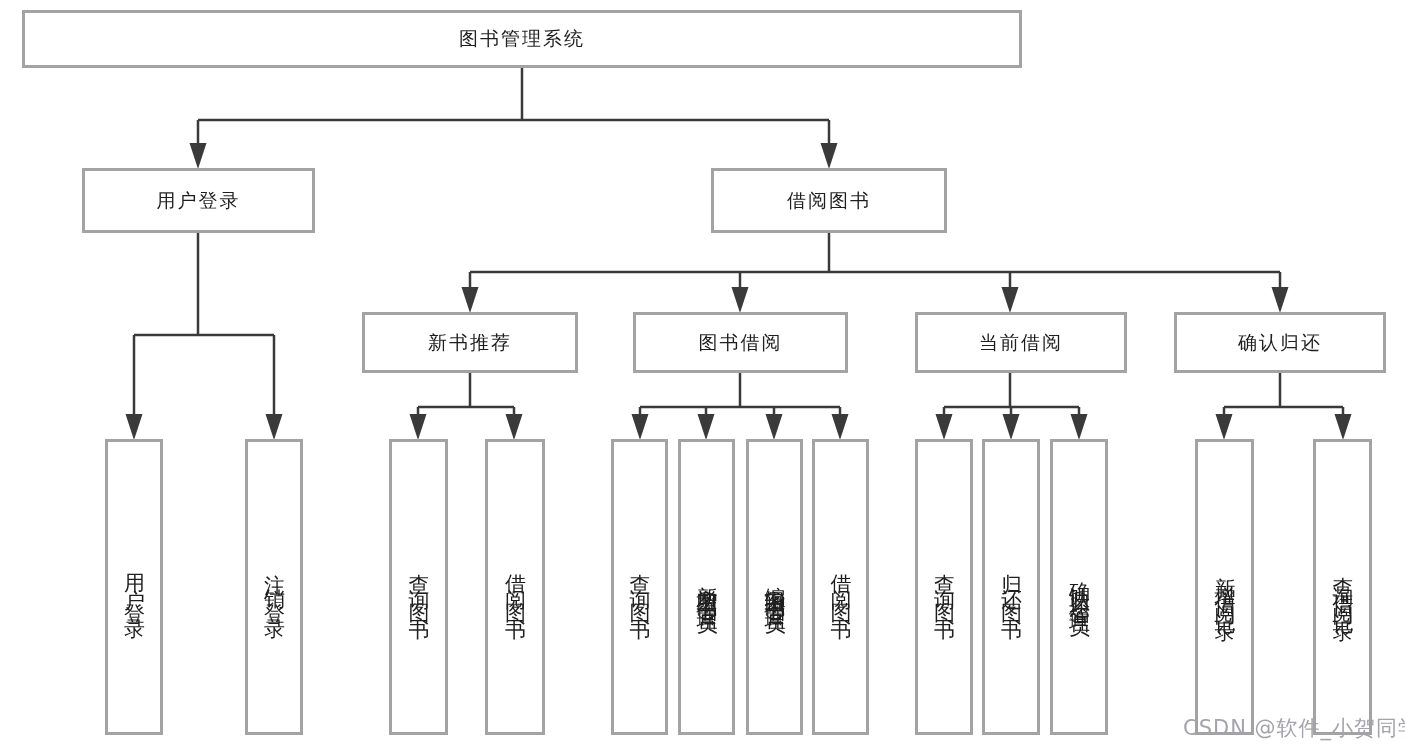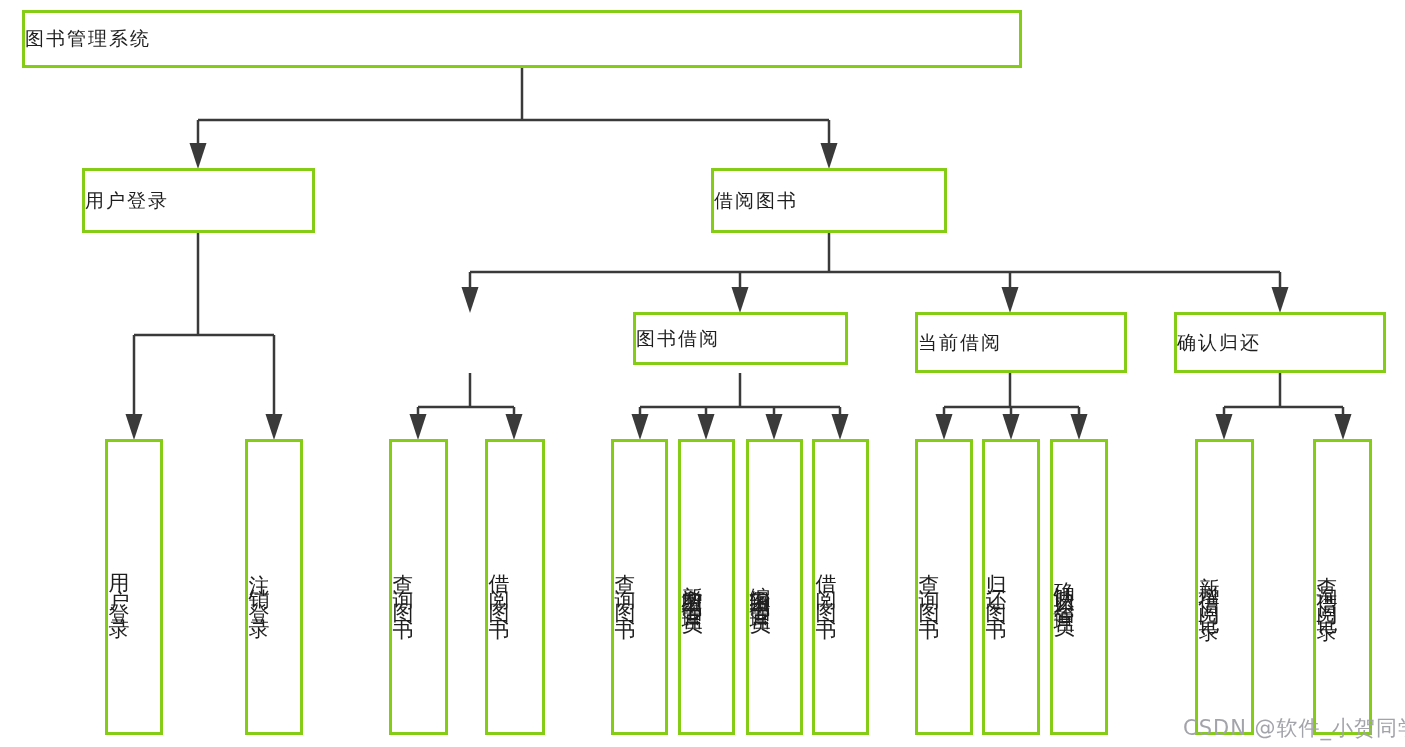--- a/index.html
+++ b/index.html
@@ -19,24 +19,25 @@
   .connectors {
     position: absolute;
     left: 0;
     top: 0;
     width: 1405px;
     height: 747px;
   }
   .box {
     position: absolute;
     box-sizing: border-box;
-    border: 3px solid #84cc16;
+    border: 3px solid #a3a3a3;
     background: #ffffff;
     display: flex;
     align-items: center;
+    justify-content: center;
     text-align: center;
   }
   .hlabel {
     font-size: 19px;
     letter-spacing: 2px;
     white-space: nowrap;
   }
   .vbox .vtext {
     writing-mode: vertical-rl;
     text-orientation: mixed;
@@ -122,21 +123,24 @@
     <span class="hlabel">图书管理系统</span>
   </div>
 
   <div class="box" style="left:82px; top:168px; width:233px; height:65px;">
     <span class="hlabel">用户登录</span>
   </div>
   <div class="box" style="left:711px; top:168px; width:236px; height:65px;">
     <span class="hlabel">借阅图书</span>
   </div>
 
-  <div class="box" style="left:633px; top:312px; width:215px; height:53px;">
+  <div class="box" style="left:362px; top:312px; width:216px; height:61px;">
+    <span class="hlabel">新书推荐</span>
+  </div>
+  <div class="box" style="left:633px; top:312px; width:215px; height:61px;">
     <span class="hlabel">图书借阅</span>
   </div>
   <div class="box" style="left:915px; top:312px; width:212px; height:61px;">
     <span class="hlabel">当前借阅</span>
   </div>
   <div class="box" style="left:1174px; top:312px; width:212px; height:61px;">
     <span class="hlabel">确认归还</span>
   </div>
 
   <div class="box vbox" style="left:105px; top:439px; width:58px; height:296px;">

